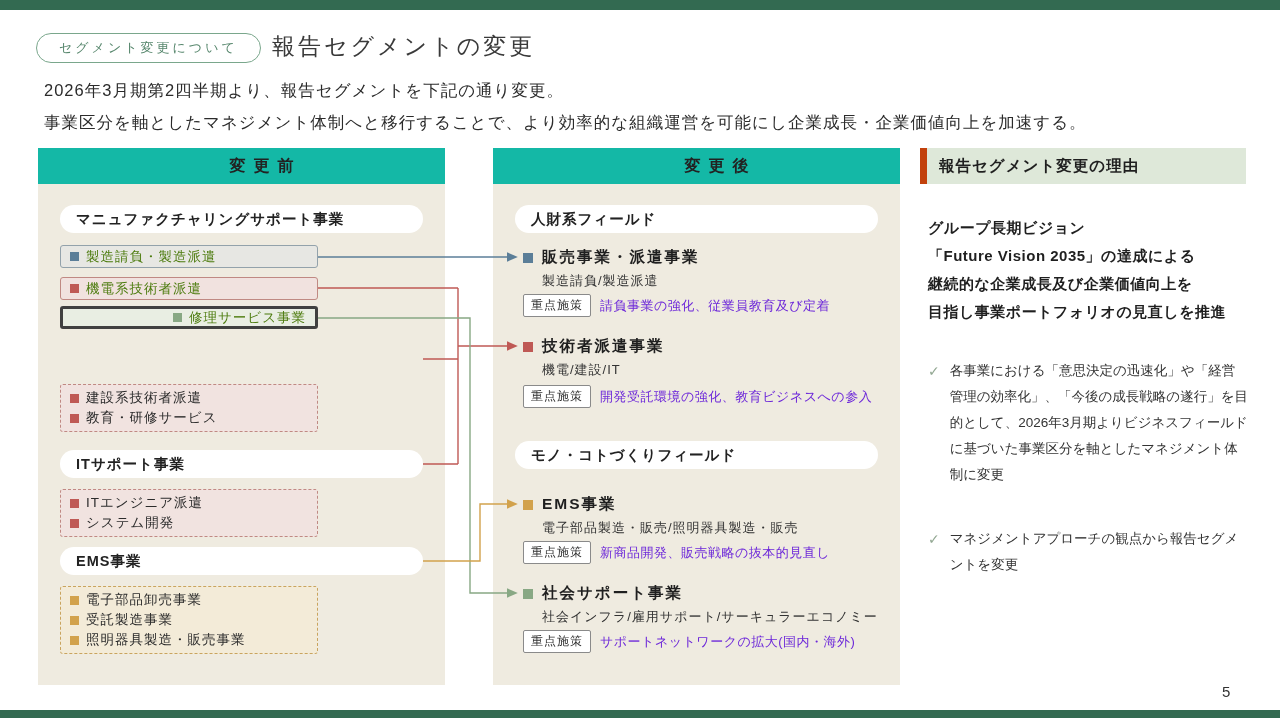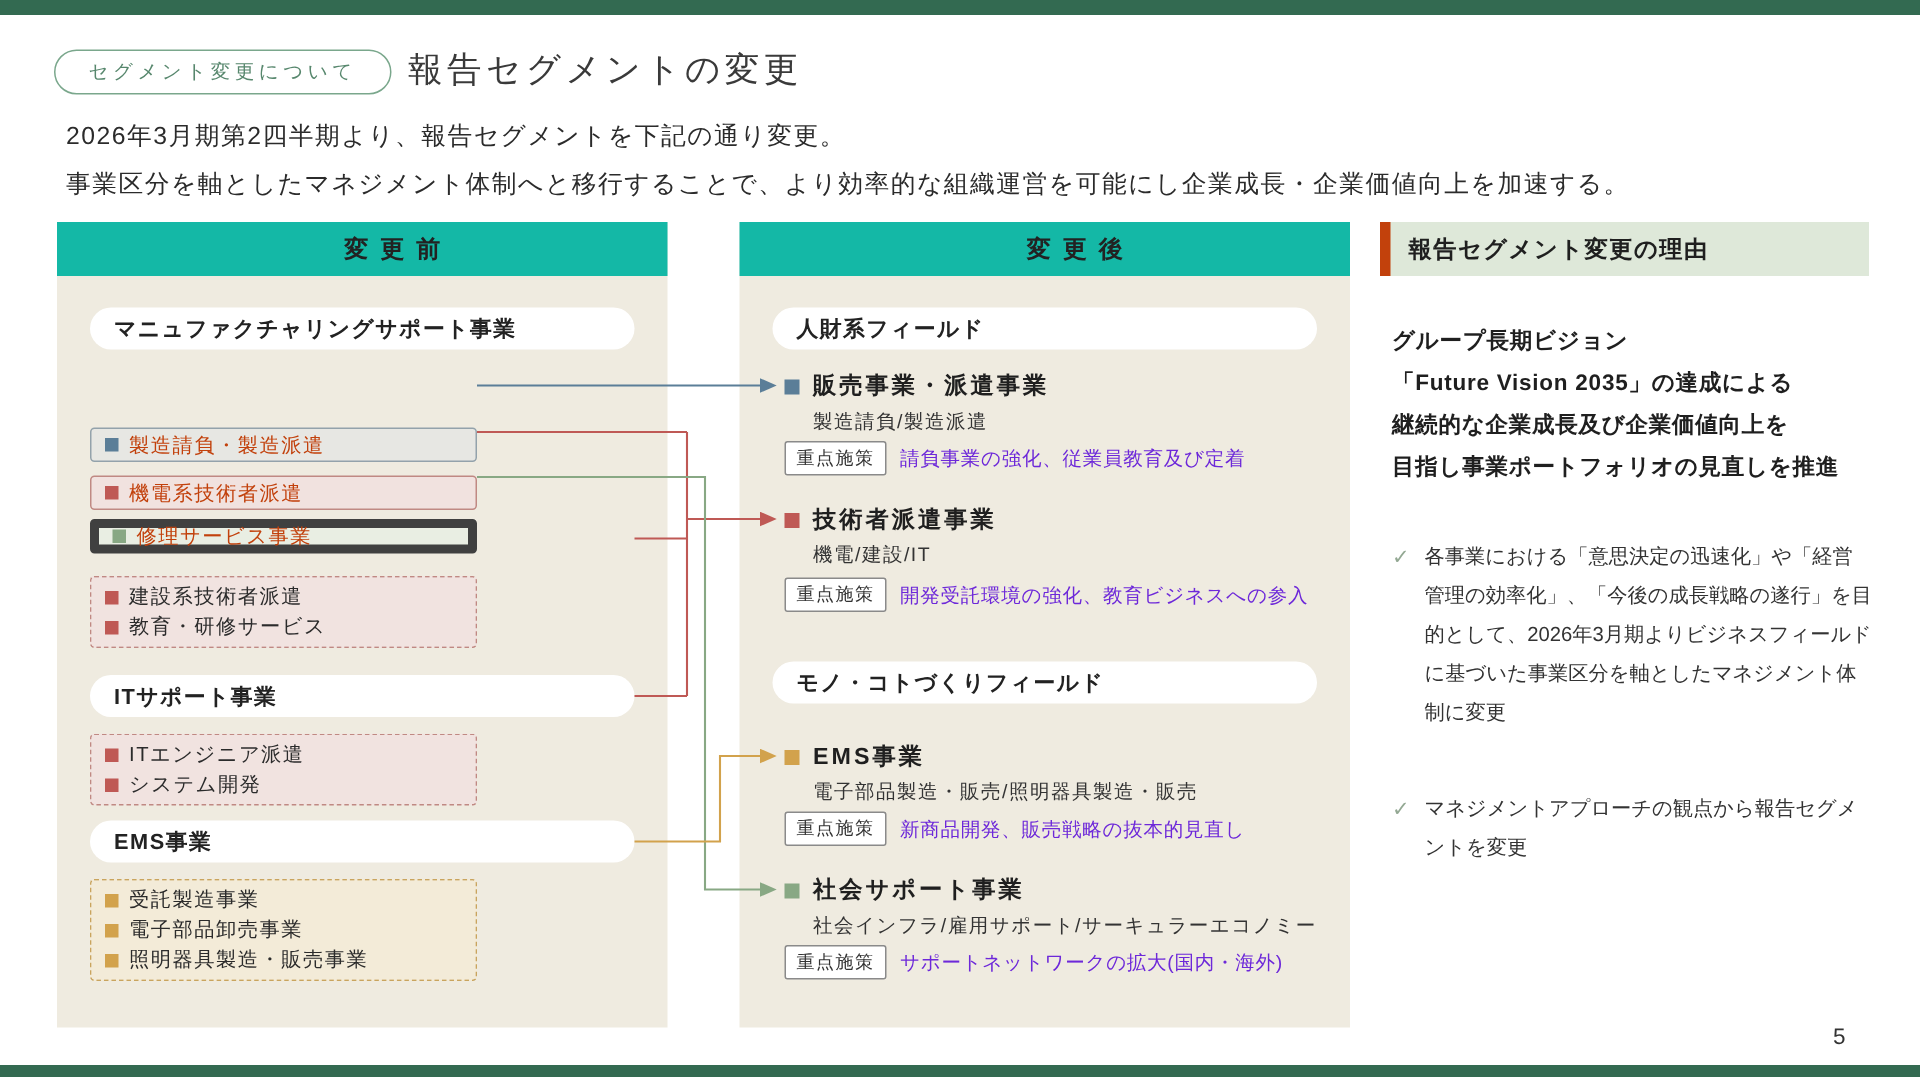--- a/index.html
+++ b/index.html
@@ -22,24 +22,24 @@
   .col.before { left:38px; }
   .col.after  { left:493px; }
   .col-head { height:36px; background:#14b8a6; display:flex; align-items:center; justify-content:center;
     font-weight:bold; font-size:16px; letter-spacing:8px; color:#222;padding-left:48px; }
 
   .sec { position:absolute; left:22px; width:363px; height:28px; background:#ffffff; border-radius:14px;
     display:flex; align-items:center; padding:0 16px; font-weight:bold; font-size:14.5px;
     letter-spacing:1px; color:#222; }
 
   .bitem { position:absolute; left:22px; width:258px; height:23px; display:flex; align-items:center;
-    gap:7px; padding:0 9px; font-size:13.5px; letter-spacing:1px; border-radius:3px; color:#c2410c;margin-top:40px; }
+    gap:7px; padding:0 9px; font-size:13.5px; letter-spacing:1px; border-radius:3px; color:#4d7c0f; }
   .bitem.gray { background:#e7e7e3; border:1px solid #93a2ab; }
   .bitem.pink { background:#f1e2df; border:1px solid #c08983; }
-  .bitem.palegreen { background:#e9eee3; border:6px solid #404040; }
+  .bitem.palegreen { background:#e9eee3; border:3px solid #404040;justify-content:flex-end; }
 
   .sq { width:9px; height:9px; flex:none; display:inline-block; }
   .sq.blue { background:#5b7e98; }
   .sq.red { background:#bf5955; }
   .sq.green { background:#88a884; }
   .sq.orange { background:#d2a24c; }
 
   .dgroup { position:absolute; left:22px; width:258px; border-radius:3px; padding:4px 9px;
     display:flex; flex-direction:column; justify-content:center; gap:2px;text-align:center; }
   .dgroup.pink { background:#f1e3e0; border:1px dashed #c08983; }
@@ -125,25 +125,25 @@
         <span class="sq red"></span>
         <span>システム開発</span>
       </div>
     </div>
 
     <div class="sec" style="top:399px">EMS事業</div>
 
     <div class="dgroup tan" style="top:438px;height:68px">
       <div class="drow">
         <span class="sq orange"></span>
+        <span>電子部品卸売事業</span>
+      </div>
+      <div class="drow">
+        <span class="sq orange"></span>
         <span>受託製造事業</span>
-      </div>
-      <div class="drow">
-        <span class="sq orange"></span>
-        <span>電子部品卸売事業</span>
       </div>
       <div class="drow">
         <span class="sq orange"></span>
         <span>照明器具製造・販売事業</span>
       </div>
     </div>
   </div>
 
   <div class="col after">
     <div class="col-head">変更後</div>

